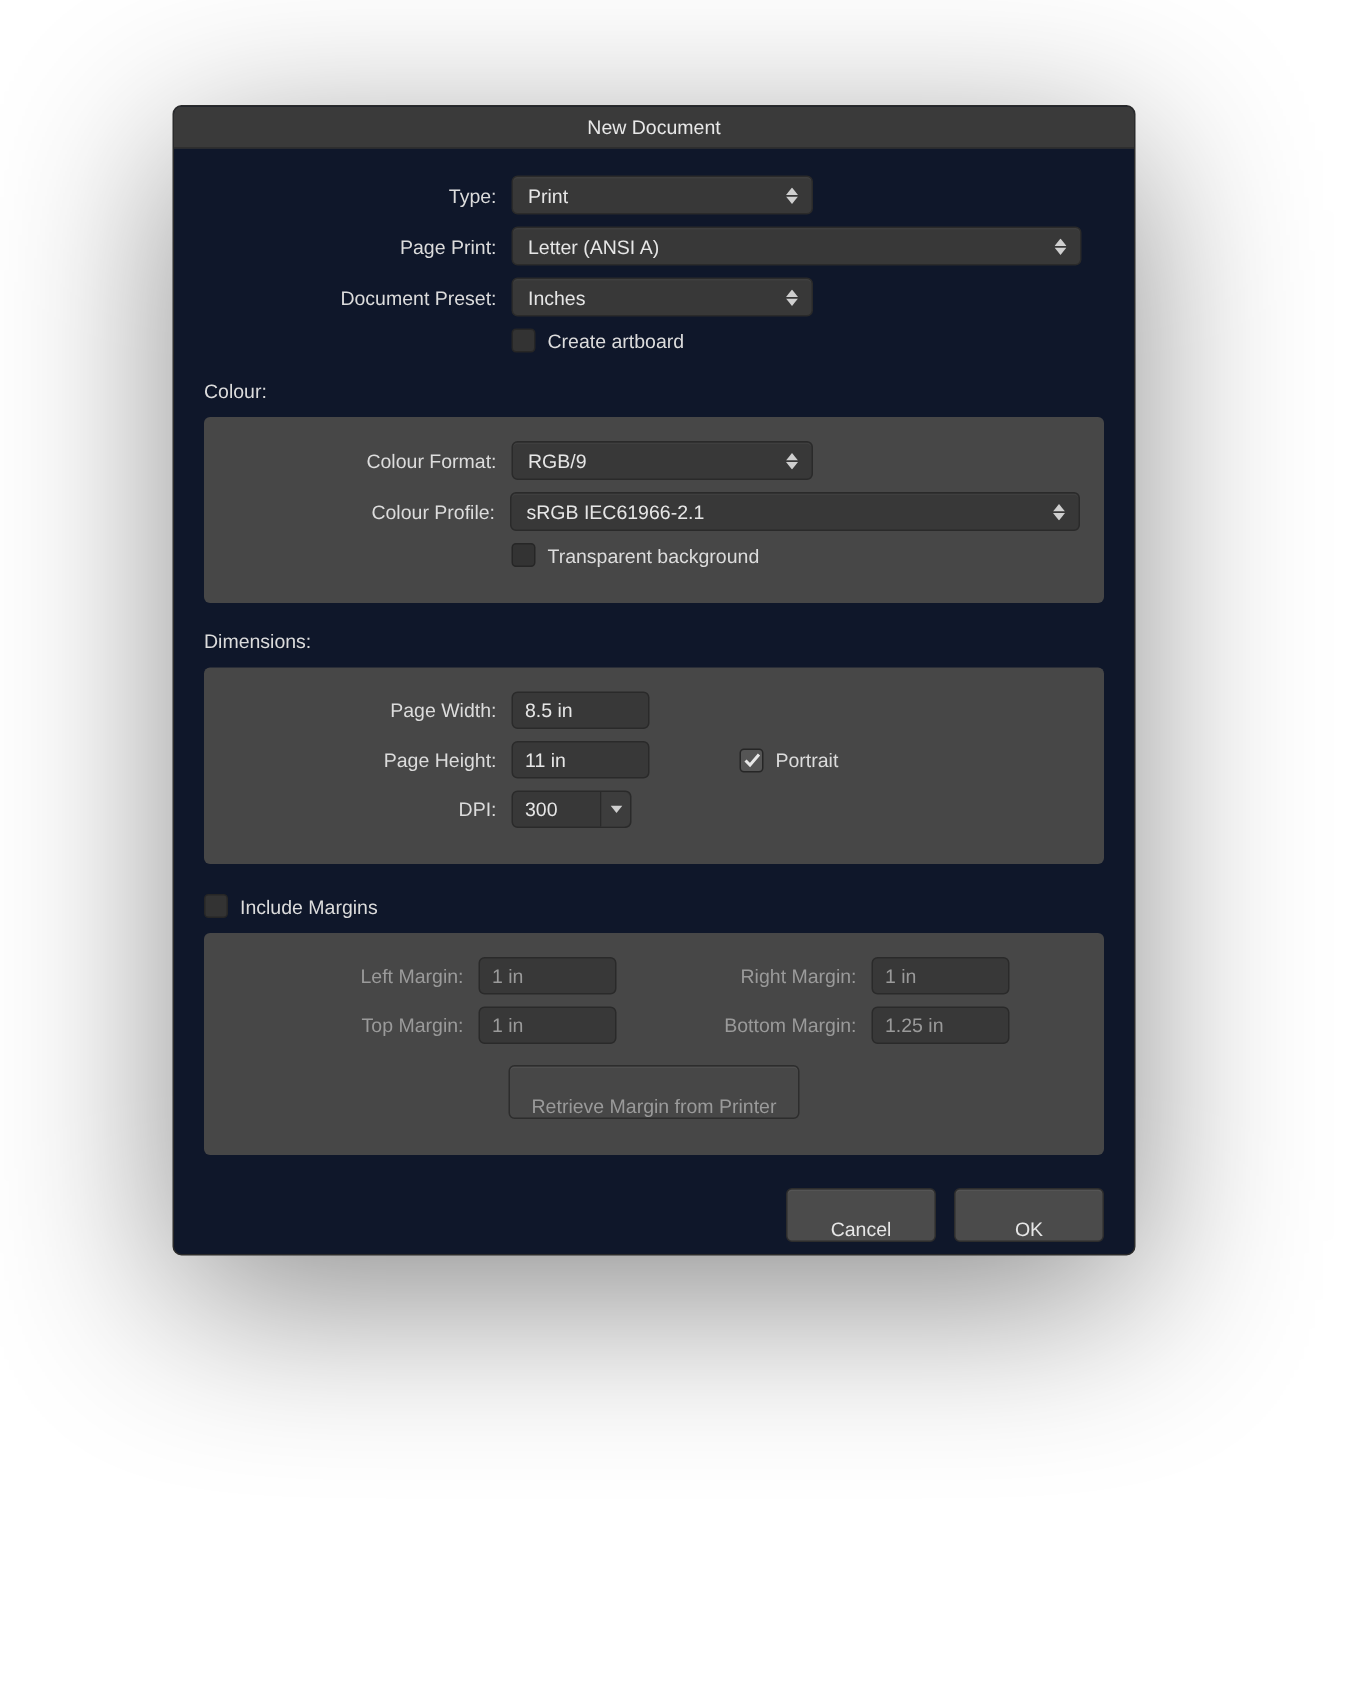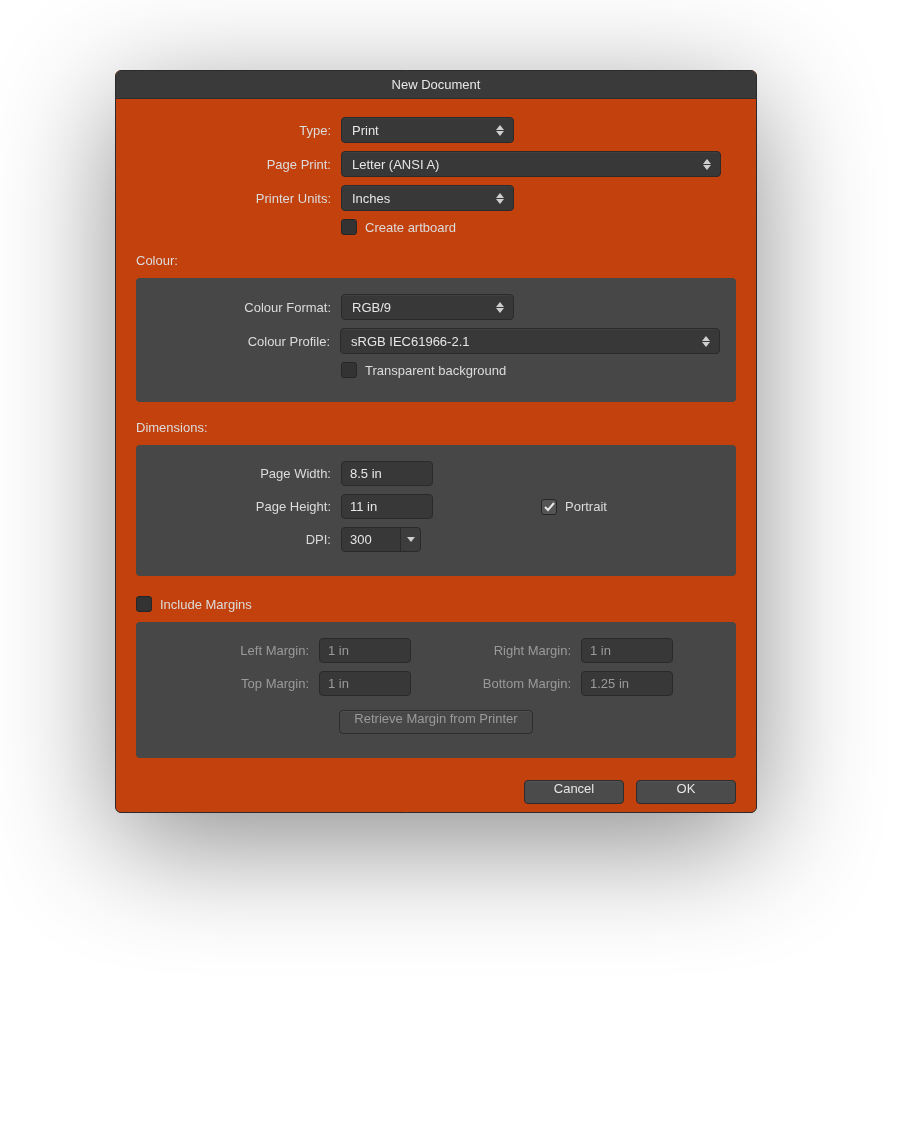--- a/index.html
+++ b/index.html
@@ -13,21 +13,21 @@
   }
   .shadow-wrap {
     position: absolute;
     left: 115px;
     top: 70px;
     width: 642px;
     filter: drop-shadow(0 30px 60px rgba(0,0,0,0.45));
   }
   .dialog {
     width: 642px;
-    background: #c2410c;
+    background: #0f172a;
     border: 1px solid #2b2b2b;
     border-radius: 6px;
     overflow: hidden;
   }
   .titlebar {
     height: 28px;
     line-height: 28px;
     text-align: center;
     background: #3a3a3a;
     border-bottom: 1px solid #2e2e2e;
@@ -70,21 +70,21 @@
     bottom: 2px;
     width: 18px;
     display: flex;
     flex-direction: column;
     align-items: center;
     justify-content: center;
     gap: 1px;
   }
   .select .arrows svg { display: block; }
 
-  .w-small  { width: 173px; }
+  .w-small  { width: 201px; }
   .w-wide   { width: 380px; }
 
   
   .tinput {
     background: #383838;
     border: 1px solid #2a2a2a;
     border-radius: 4px;
     height: 25px;
     display: flex;
     align-items: center;
@@ -138,45 +138,44 @@
   }
   .panel.dim .lbl,
   .panel.dim .tinput,
   .panel.dim .pushbtn {
     color: #9a9a9a;
   }
 
   .dims-grid {
     display: flex;
     align-items: center;
-    gap: 48px;
   }
   .dims-left { flex: 0 0 auto; }
   .dims-right {
     margin-left: 60px;
     display: flex;
     align-items: center;
   }
 
   .margins-grid {
     display: flex;
     gap: 50px;
     justify-content: center;
   }
   .mcol .row { margin-bottom: 8px; justify-content: center; }
   .mcol .lbl { width: 120px; }
 
   .pushbtn {
     background: #4b4b4b;
     border: 1px solid #2d2d2d;
     border-radius: 4px;
-    height: 24px;
+    height: 36px;
     padding: 0 14px;
     display: inline-flex;
-    align-items: flex-start;
+    align-items: flex-end;
     justify-content: center;
     color: #e6e6e6;
     box-shadow: inset 0 1px 0 rgba(255,255,255,0.05);
   }
   .pushbtn.dim { color: #9a9a9a; background:#474747; }
 
   .footer {
     display: flex;
     justify-content: flex-end;
     gap: 12px;
@@ -220,21 +219,21 @@
                 <polygon points="4,0 8,5 0,5" fill="#cfcfcf"></polygon>
               </svg>
           <svg width="8" height="5">
                 <polygon points="0,0 8,0 4,5" fill="#cfcfcf"></polygon>
               </svg>
         </span>
       </div>
     </div>
 
     <div class="row">
-      <div class="lbl">Printer Units:</div>
+      <div class="lbl">Document Preset:</div>
       <div class="select w-small ctrl">
         <span>Inches</span>
         <span class="arrows">
           <svg width="8" height="5">
                 <polygon points="4,0 8,5 0,5" fill="#cfcfcf"></polygon>
               </svg>
           <svg width="8" height="5">
                 <polygon points="0,0 8,0 4,5" fill="#cfcfcf"></polygon>
               </svg>
         </span>

